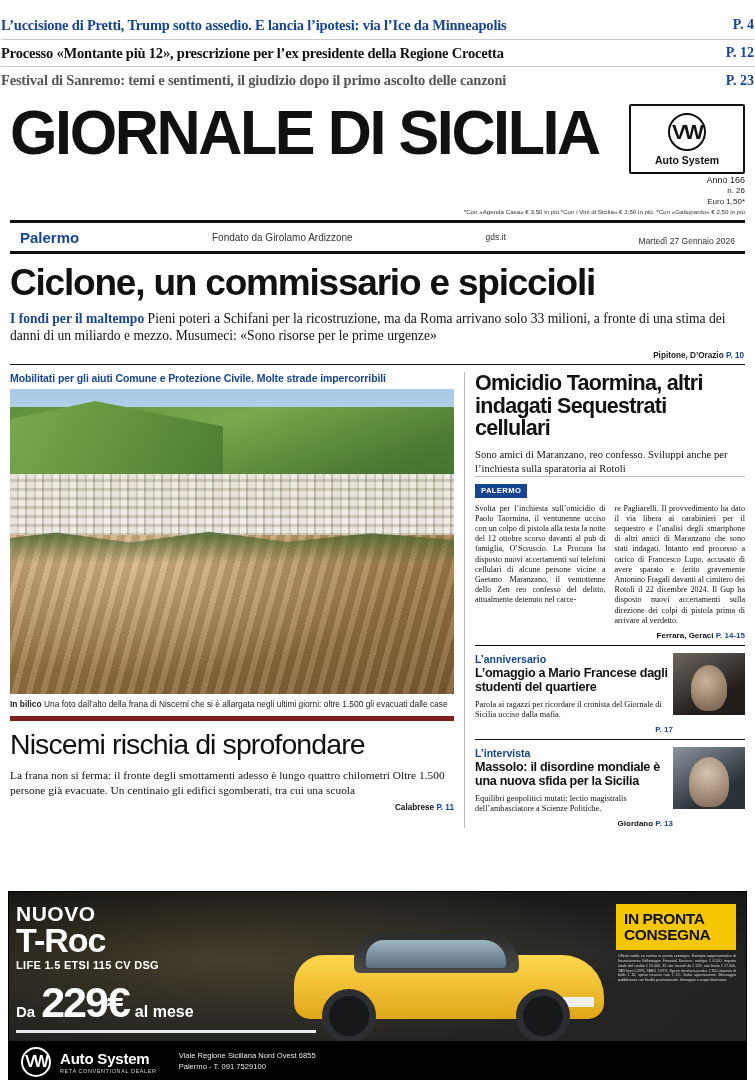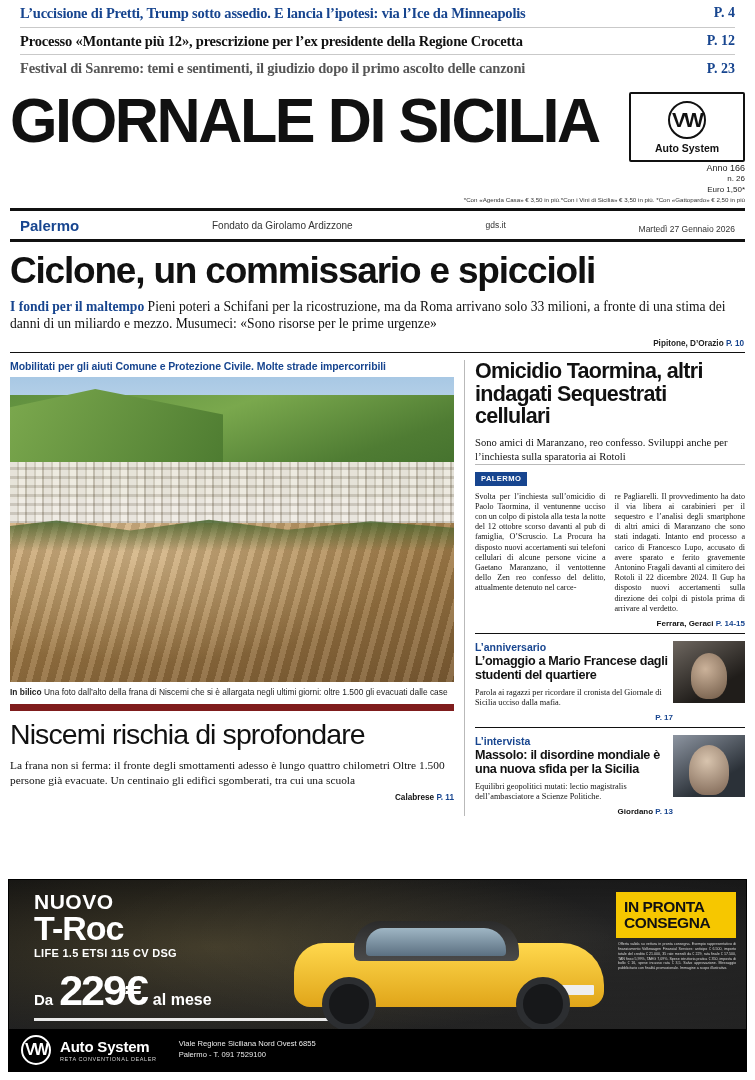--- a/index.html
+++ b/index.html
@@ -7,21 +7,21 @@
   body {
     width:755px; height:1080px;
     background:#ffffff;
     font-family:"Liberation Sans", sans-serif;
     color:#111;
     overflow:hidden;
   }
   .page { width:755px; height:1080px; position:relative; }
 
   
-  .teasers { padding:0 20px; }
+  .teasers { padding:0 1px;margin-top:12px; }
   .teaser {
     display:flex; align-items:center; justify-content:space-between;
     border-bottom:1px solid #c9c9c9;
     padding:5px 0 5px 0;
   }
   .teaser:first-child { border-top:none; }
   .teaser-text {
     font-family:"Liberation Serif", serif;
     font-weight:bold;
     font-size:14.5px;
@@ -161,21 +161,21 @@
       radial-gradient(ellipse at 30% 20%, rgba(255,230,190,0.45), rgba(0,0,0,0) 60%);
   }
   .ph-scrub {
     position:absolute; left:-2%; right:-2%; top:46%; height:11%;
     background:linear-gradient(180deg,rgba(70,100,45,0.95),rgba(110,130,60,0));
     clip-path:polygon(0 30%,12% 10%,28% 40%,45% 8%,62% 38%,80% 12%,100% 34%,100% 100%,0 100%);
   }
 
   .cap {
     font-size:8.4px; line-height:1.3; margin-top:5px; color:#222;
-    border-bottom:7px solid #7f1d1d; padding-bottom:6px;
+    border-bottom:5px solid #7f1d1d; padding-bottom:6px;
   }
   .cap b { font-weight:bold; }
 
   .sub-head {
     font-family:"Liberation Sans", sans-serif;
     font-weight:normal;
     font-size:28.5px;
     letter-spacing:-0.9px;
     line-height:1.05;
     margin:9px 0 8px 0;
@@ -237,21 +237,21 @@
     position:absolute; left:8px; right:8px; bottom:8px; height:193px;
     background:linear-gradient(180deg,#111 0%,#1b1b1b 55%,#262626 100%);
     border:1px solid #000; overflow:hidden;
   }
   .ad-bg {
     position:absolute; inset:0;
     background:
       radial-gradient(ellipse at 28% 35%, rgba(255,220,120,0.18), rgba(0,0,0,0) 55%),
       radial-gradient(ellipse at 78% 30%, rgba(255,255,255,0.07), rgba(0,0,0,0) 60%);
   }
-  .ad-left { position:absolute; left:25px; top:10px; width:330px; color:#fff; }
+  .ad-left { position:absolute; left:7px; top:10px; width:330px; color:#fff; }
   .ad-nuovo { font-size:21px; font-weight:bold; letter-spacing:0.5px; }
   .ad-model {
     font-size:34px; font-weight:bold; letter-spacing:-1px; line-height:0.95; margin-top:-2px;
   }
   .ad-trim { font-size:11px; font-weight:bold; letter-spacing:0.3px; margin-top:3px; }
   .ad-price-row { display:flex; align-items:baseline; gap:6px; margin-top:10px; }
   .ad-da { font-size:15px; font-weight:bold; }
   .ad-price { font-size:43px; font-weight:bold; letter-spacing:-2px; line-height:1; }
   .ad-mese { font-size:16px; font-weight:bold; }
   .ad-tan { font-size:10px; font-weight:bold; margin-top:2px; letter-spacing:0.2px; }

